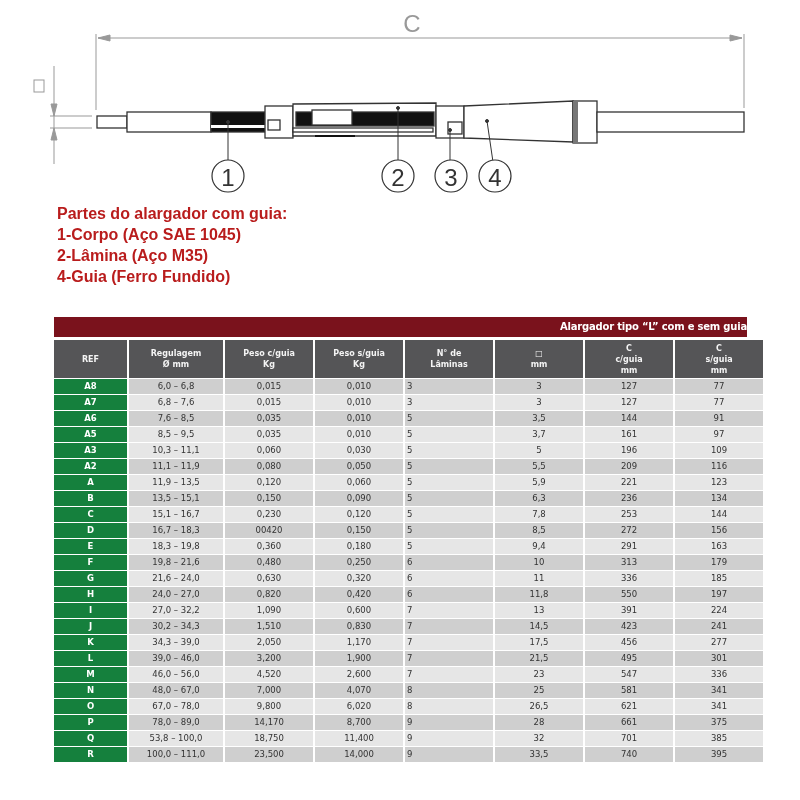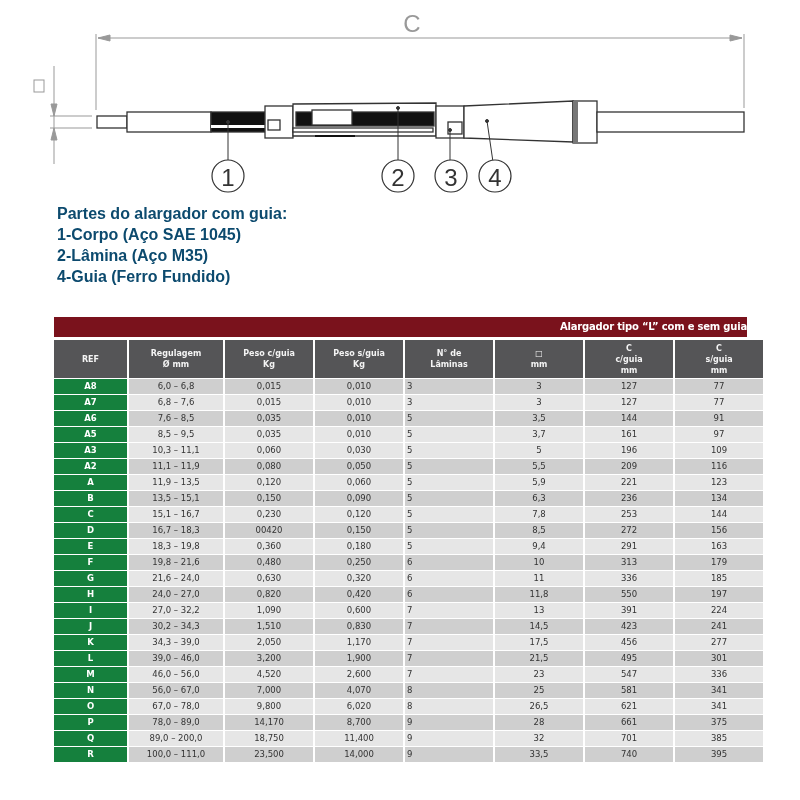--- a/index.html
+++ b/index.html
@@ -1,18 +1,18 @@
 <!DOCTYPE html>
 <html><head>
 <meta charset="utf-8">
 <style>
   html, body { margin:0; padding:0; background:#ffffff; }
   body { width:800px; height:800px; position:relative; overflow:hidden; font-family:"Liberation Sans", sans-serif; }
   #diagram { position:absolute; left:0; top:0; width:800px; height:200px; }
-  #parts { position:absolute; left:57px; top:203px; font-family:"Liberation Sans", sans-serif; font-weight:bold; font-size:16px; line-height:21px; color:#0c4a6e; }
+  #parts { position:absolute; left:57px; top:203px; font-family:"Liberation Sans", sans-serif; font-weight:bold; font-size:16px; line-height:21px; color:#b91c1c; }
   #parts div { white-space:nowrap; }
   #spec-table { position:absolute; left:54px; top:317px; width:693px; }
   .title-bar { height:20px; background:#7a121c; color:#fff; text-align:right; font-family:"DejaVu Sans", sans-serif; font-size:10px; font-weight:bold; line-height:20px; margin-bottom:2px; letter-spacing:-0.2px; }
   table { border-collapse:separate; border-spacing:2px 1px; width:697px; margin-left:-2px; table-layout:fixed; font-family:"DejaVu Sans", sans-serif; }
   th { background:#555557; color:#f4f4f4; font-size:8px; font-weight:bold; line-height:11px; height:38px; padding:0; text-align:center; vertical-align:middle; }
   td { font-size:8.5px; color:#333; text-align:center; height:15px; padding:0; line-height:15px; }
   td.ref { background:#15803d; color:#fff; font-weight:bold; }
   tr.odd td.v { background:#cfcfcf; }
   tr.even td.v { background:#e6e6e6; }
   td.lam { text-align:left; padding-left:2px; }
@@ -338,21 +338,21 @@
           <td class="v">46,0 – 56,0</td>
           <td class="v">4,520</td>
           <td class="v">2,600</td>
           <td class="v lam">7</td>
           <td class="v">23</td>
           <td class="v">547</td>
           <td class="v">336</td>
         </tr>
         <tr class="odd">
           <td class="ref">N</td>
-          <td class="v">56,0 – 67,0</td>
+          <td class="v">48,0 – 67,0</td>
           <td class="v">7,000</td>
           <td class="v">4,070</td>
           <td class="v lam">8</td>
           <td class="v">25</td>
           <td class="v">581</td>
           <td class="v">341</td>
         </tr>
         <tr class="even">
           <td class="ref">O</td>
           <td class="v">67,0 – 78,0</td>
@@ -368,21 +368,21 @@
           <td class="v">78,0 – 89,0</td>
           <td class="v">14,170</td>
           <td class="v">8,700</td>
           <td class="v lam">9</td>
           <td class="v">28</td>
           <td class="v">661</td>
           <td class="v">375</td>
         </tr>
         <tr class="even">
           <td class="ref">Q</td>
-          <td class="v">89,0 – 200,0</td>
+          <td class="v">53,8 – 100,0</td>
           <td class="v">18,750</td>
           <td class="v">11,400</td>
           <td class="v lam">9</td>
           <td class="v">32</td>
           <td class="v">701</td>
           <td class="v">385</td>
         </tr>
         <tr class="odd">
           <td class="ref">R</td>
           <td class="v">100,0 – 111,0</td>

